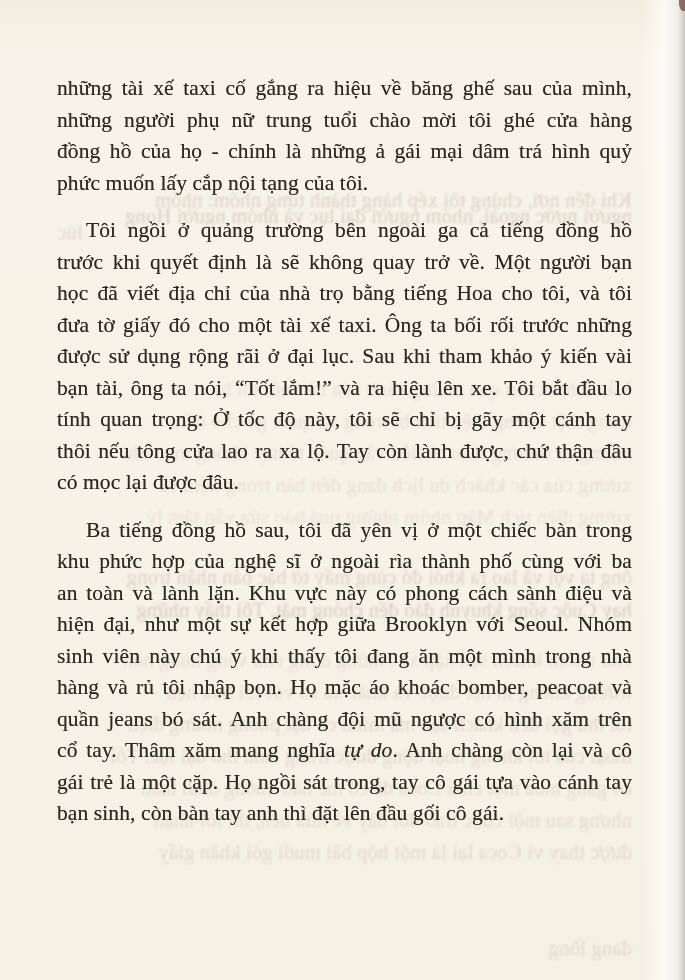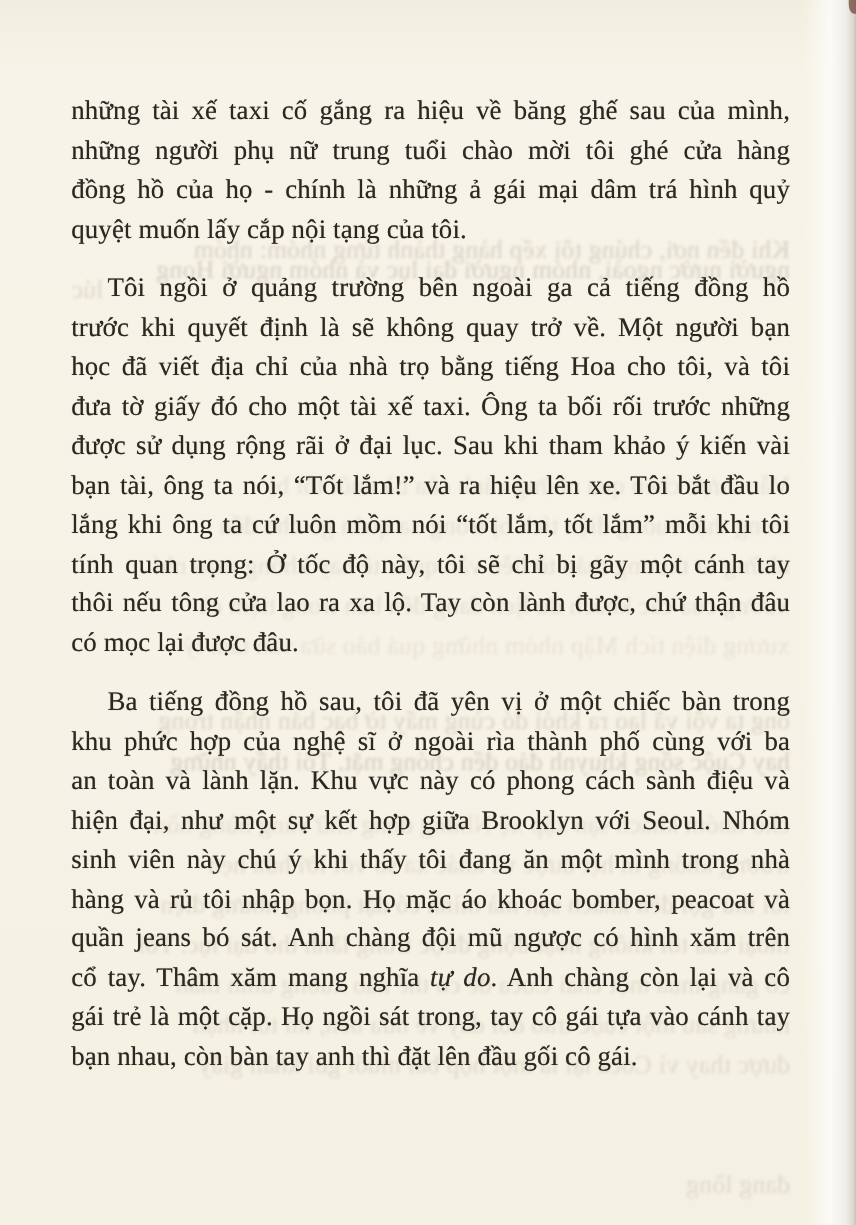--- a/index.html
+++ b/index.html
@@ -97,42 +97,41 @@
       <div class="ghost-line" style="top: 773px; opacity: 0.18; text-align: left; color: rgb(134, 125, 104);">cố gắng mua một chai Coca để có thể nào xuống đỉnh thần</div>
       <div class="ghost-line" style="top: 805px; opacity: 0.18; text-align: left; color: rgb(134, 125, 104);">nhưng sau một cuộc trao đổi dày về nửa bên, thì tôi nhận</div>
       <div class="ghost-line" style="top: 837px; opacity: 0.2; text-align: left; color: rgb(134, 125, 104);">được thay vì Coca lại là một hộp bãi muối gói khăn giấy</div>
       <div class="ghost-line" style="top: 933px; opacity: 0.2; text-align: left; color: rgb(134, 125, 104);">đang lồng</div>
     </div>
   <div class="text-layer" style="color: rgb(43, 39, 33);">
       <div class="para">
         <div class="line"><span>những tài xế taxi cố gắng ra hiệu về băng ghế sau của mình,</span></div>
         <div class="line"><span>những người phụ nữ trung tuổi chào mời tôi ghé cửa hàng</span></div>
         <div class="line"><span>đồng hồ của họ - chính là những ả gái mại dâm trá hình quỷ</span></div>
-        <div class="line line-last"><span>quyệt muốn lấy cắp nội tạng của tôi.</span></div>
+        <div class="line line-last"><span>phức muốn lấy cắp nội tạng của tôi.</span></div>
       </div>
       <div class="para">
         <div class="line line-indent"><span>Tôi ngồi ở quảng trường bên ngoài ga cả tiếng đồng hồ</span></div>
         <div class="line"><span>trước khi quyết định là sẽ không quay trở về. Một người bạn</span></div>
         <div class="line"><span>học đã viết địa chỉ của nhà trọ bằng tiếng Hoa cho tôi, và tôi</span></div>
         <div class="line"><span>đưa tờ giấy đó cho một tài xế taxi. Ông ta bối rối trước những</span></div>
         <div class="line"><span>được sử dụng rộng rãi ở đại lục. Sau khi tham khảo ý kiến vài</span></div>
         <div class="line"><span>bạn tài, ông ta nói, “Tốt lắm!” và ra hiệu lên xe. Tôi bắt đầu lo</span></div>
-        <div class="line"><span>lắng khi ông ta cứ luôn mồm nói “tốt lắm, tốt lắm” mỗi khi tôi</span></div>
         <div class="line"><span>tính quan trọng: Ở tốc độ này, tôi sẽ chỉ bị gãy một cánh tay</span></div>
         <div class="line"><span>thôi nếu tông cửa lao ra xa lộ. Tay còn lành được, chứ thận đâu</span></div>
         <div class="line line-last"><span>có mọc lại được đâu.</span></div>
       </div>
       <div class="para">
         <div class="line line-indent"><span>Ba tiếng đồng hồ sau, tôi đã yên vị ở một chiếc bàn trong</span></div>
         <div class="line"><span>khu phức hợp của nghệ sĩ ở ngoài rìa thành phố cùng với ba</span></div>
         <div class="line"><span>an toàn và lành lặn. Khu vực này có phong cách sành điệu và</span></div>
         <div class="line"><span>hiện đại, như một sự kết hợp giữa Brooklyn với Seoul. Nhóm</span></div>
         <div class="line"><span>sinh viên này chú ý khi thấy tôi đang ăn một mình trong nhà</span></div>
         <div class="line"><span>hàng và rủ tôi nhập bọn. Họ mặc áo khoác bomber, peacoat và</span></div>
         <div class="line"><span>quần jeans bó sát. Anh chàng đội mũ ngược có hình xăm trên</span></div>
         <div class="line"><span>cổ tay. Thâm xăm mang nghĩa </span><span class="em">tự do</span><span>. Anh chàng còn lại và cô</span></div>
         <div class="line"><span>gái trẻ là một cặp. Họ ngồi sát trong, tay cô gái tựa vào cánh tay</span></div>
-        <div class="line line-last"><span>bạn nhau, còn bàn tay anh thì đặt lên đầu gối cô gái.</span></div>
+        <div class="line line-last"><span>bạn sinh, còn bàn tay anh thì đặt lên đầu gối cô gái.</span></div>
       </div>
     </div>
   <div class="edge-right"></div>
   <div class="corner-spot" style="background: rgb(112, 69, 58);"></div>
 </div>
 
 </body></html>

